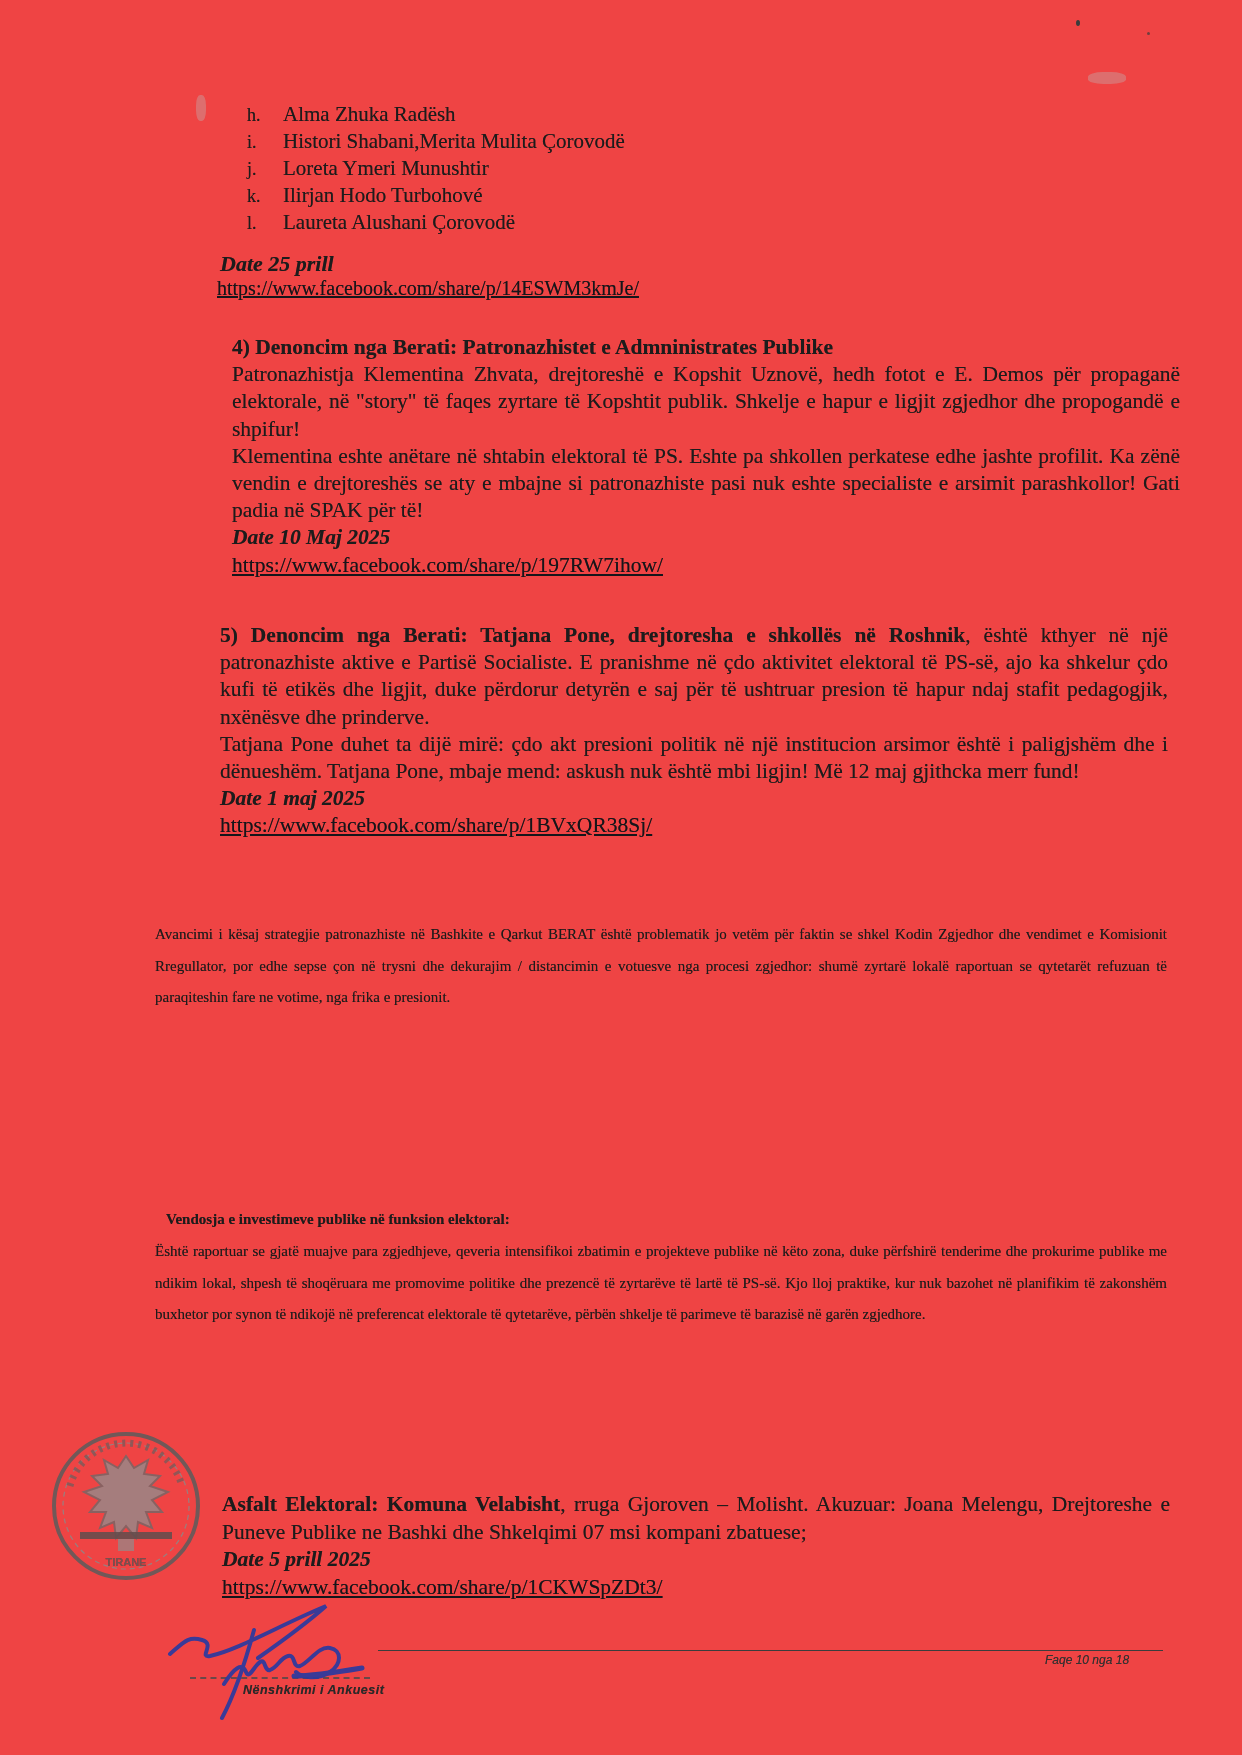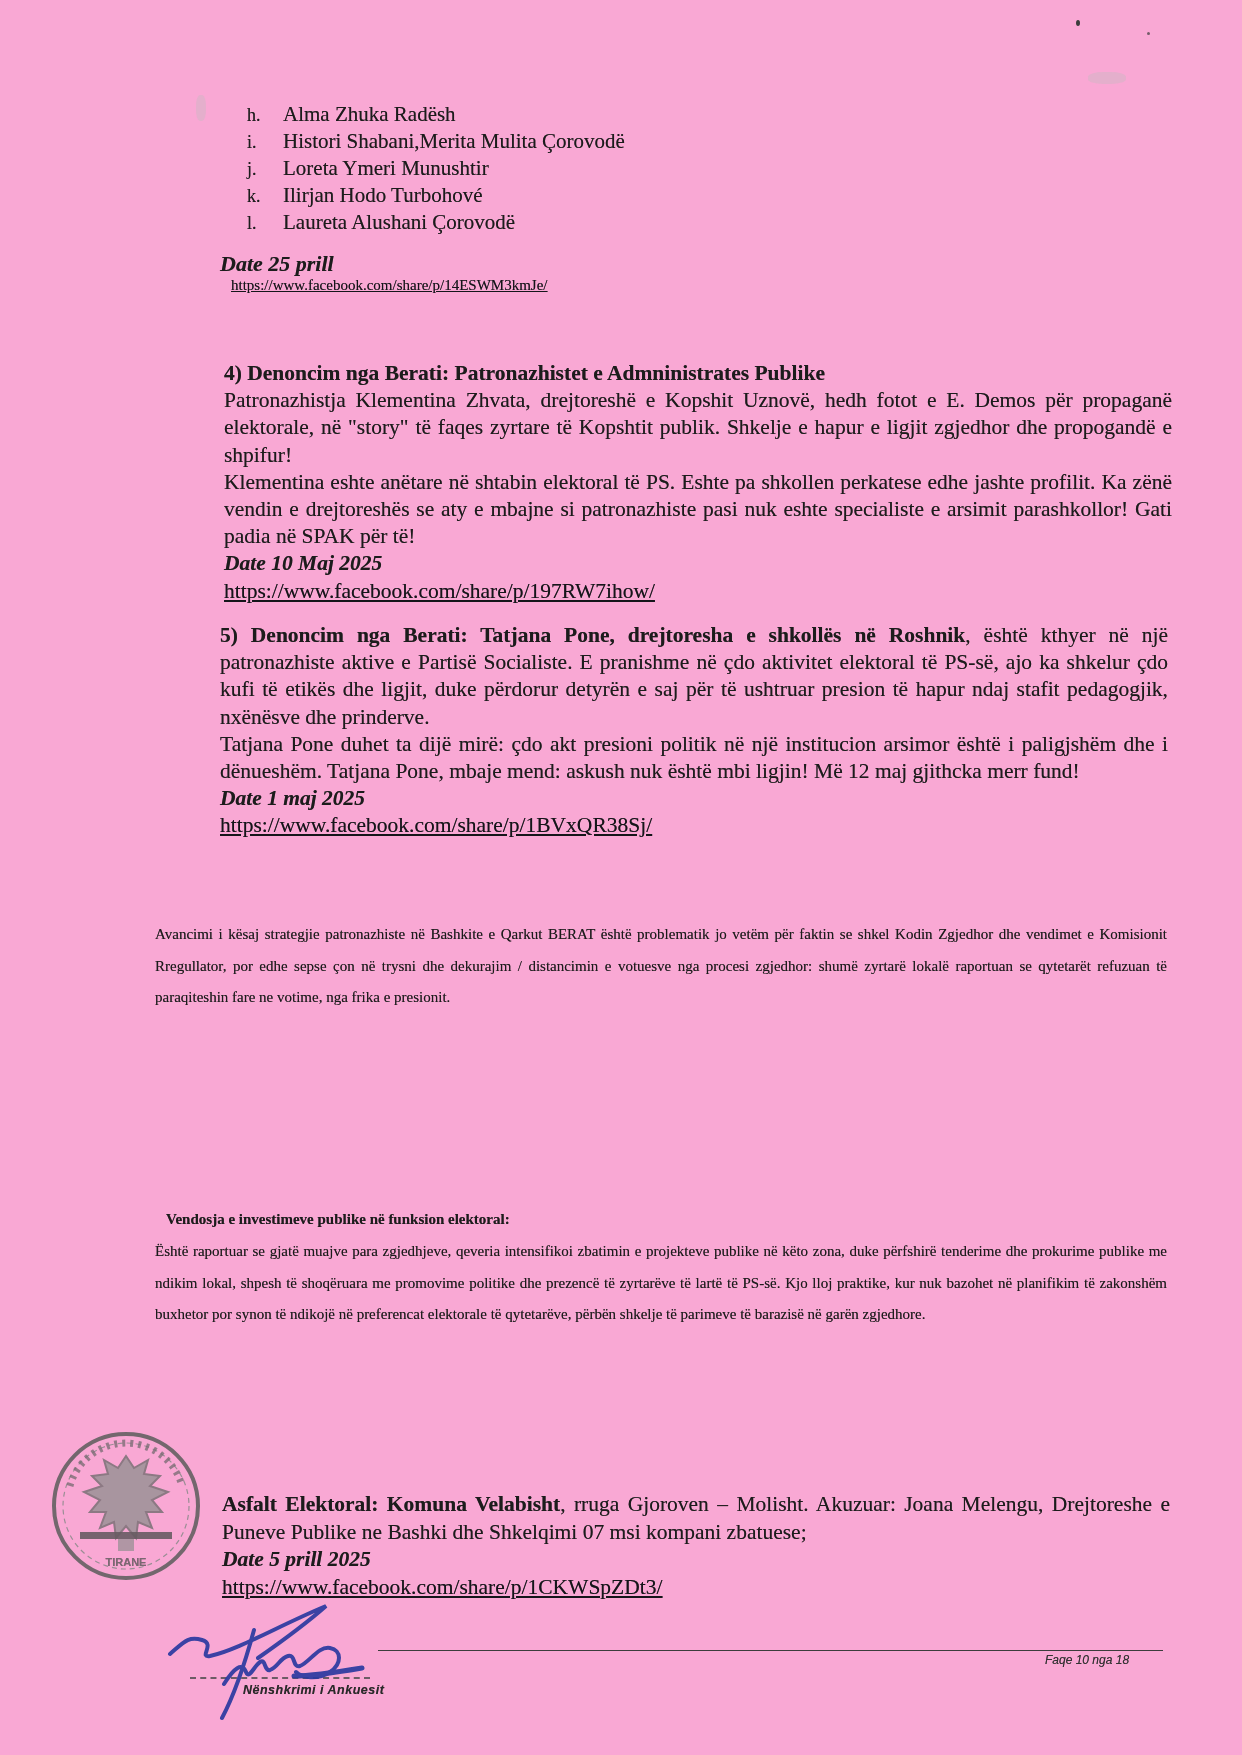--- a/index.html
+++ b/index.html
@@ -1,20 +1,20 @@
 <!DOCTYPE html>
 <html><head>
 <meta charset="utf-8">
 <style>
   html,body{margin:0;padding:0;background:#e8e8e8;}
   .page{
     position:relative;
     width:1242px;height:1755px;
     margin:0 auto;
-    background:#f9a8d4;
+    background:#ef4444;
     font-family:"Liberation Serif", serif;
     color:#1c1c1c;
     overflow:hidden;
     text-shadow:0 0 .4px rgba(20,20,20,.55);
   }
   .abs{position:absolute;}
   .indent{width:948px;font-size:21.5px;line-height:27.2px;}
   .full{width:1012px;font-size:15px;line-height:31.5px;}
   .jtext{text-align:justify;}
   .b{font-weight:bold;}
@@ -42,25 +42,25 @@
 
   <div class="abs" style="left:247px;top:101px;">
     <div class="list-row"><span class="list-letter">h.</span><span>Alma Zhuka Radësh</span></div>
     <div class="list-row"><span class="list-letter">i.</span><span>Histori Shabani,Merita Mulita Çorovodë</span></div>
     <div class="list-row"><span class="list-letter">j.</span><span>Loreta Ymeri Munushtir</span></div>
     <div class="list-row"><span class="list-letter">k.</span><span>Ilirjan Hodo Turbohové</span></div>
     <div class="list-row"><span class="list-letter">l.</span><span>Laureta Alushani Çorovodë</span></div>
   </div>
 
   <div class="abs date-line" style="left:220px;top:251px;font-size:22px;">Date 25 prill</div>
-  <div class="abs" style="left:231px;top:277px;font-size:15px;">
+  <div class="abs" style="left:217px;top:277px;font-size:20px;">
     <a class="doclink">https://www.facebook.com/share/p/14ESWM3kmJe/</a>
   </div>
 
-  <div class="abs indent" style="left:224px;top:334px;margin-top:26px;">
+  <div class="abs indent" style="left:232px;top:334px;">
     <div class="b">4) Denoncim nga Berati: Patronazhistet e Admninistrates Publike</div>
     <div class="jtext">Patronazhistja Klementina Zhvata, drejtoreshë e Kopshit Uznovë, hedh fotot e E. Demos për propaganë elektorale, në "story" të faqes zyrtare të Kopshtit publik. Shkelje e hapur e ligjit zgjedhor dhe propogandë e shpifur!</div>
     <div class="jtext">Klementina eshte anëtare në shtabin elektoral të PS. Eshte pa shkollen perkatese edhe jashte profilit. Ka zënë vendin e drejtoreshës se aty e mbajne si patronazhiste pasi nuk eshte specialiste e arsimit parashkollor! Gati padia në SPAK për të!</div>
     <div class="date-line">Date 10 Maj 2025</div>
     <div><a class="doclink">https://www.facebook.com/share/p/197RW7ihow/</a></div>
   </div>
 
   <div class="abs indent" style="left:220px;top:614px;margin-top:8px;">
     <div class="jtext"><span class="b">5) Denoncim nga Berati: Tatjana Pone, drejtoresha e shkollës në Roshnik</span><span>, është kthyer në një patronazhiste aktive e Partisë Socialiste. E pranishme në çdo aktivitet elektoral të PS-së, ajo ka shkelur çdo kufi të etikës dhe ligjit, duke përdorur detyrën e saj për të ushtruar presion të hapur ndaj stafit pedagogjik, nxënësve dhe prinderve.</span></div>
     <div class="jtext">Tatjana Pone duhet ta dijë mirë: çdo akt presioni politik në një institucion arsimor është i paligjshëm dhe i dënueshëm. Tatjana Pone, mbaje mend: askush nuk është mbi ligjin! Më 12 maj gjithcka merr fund!</div>

